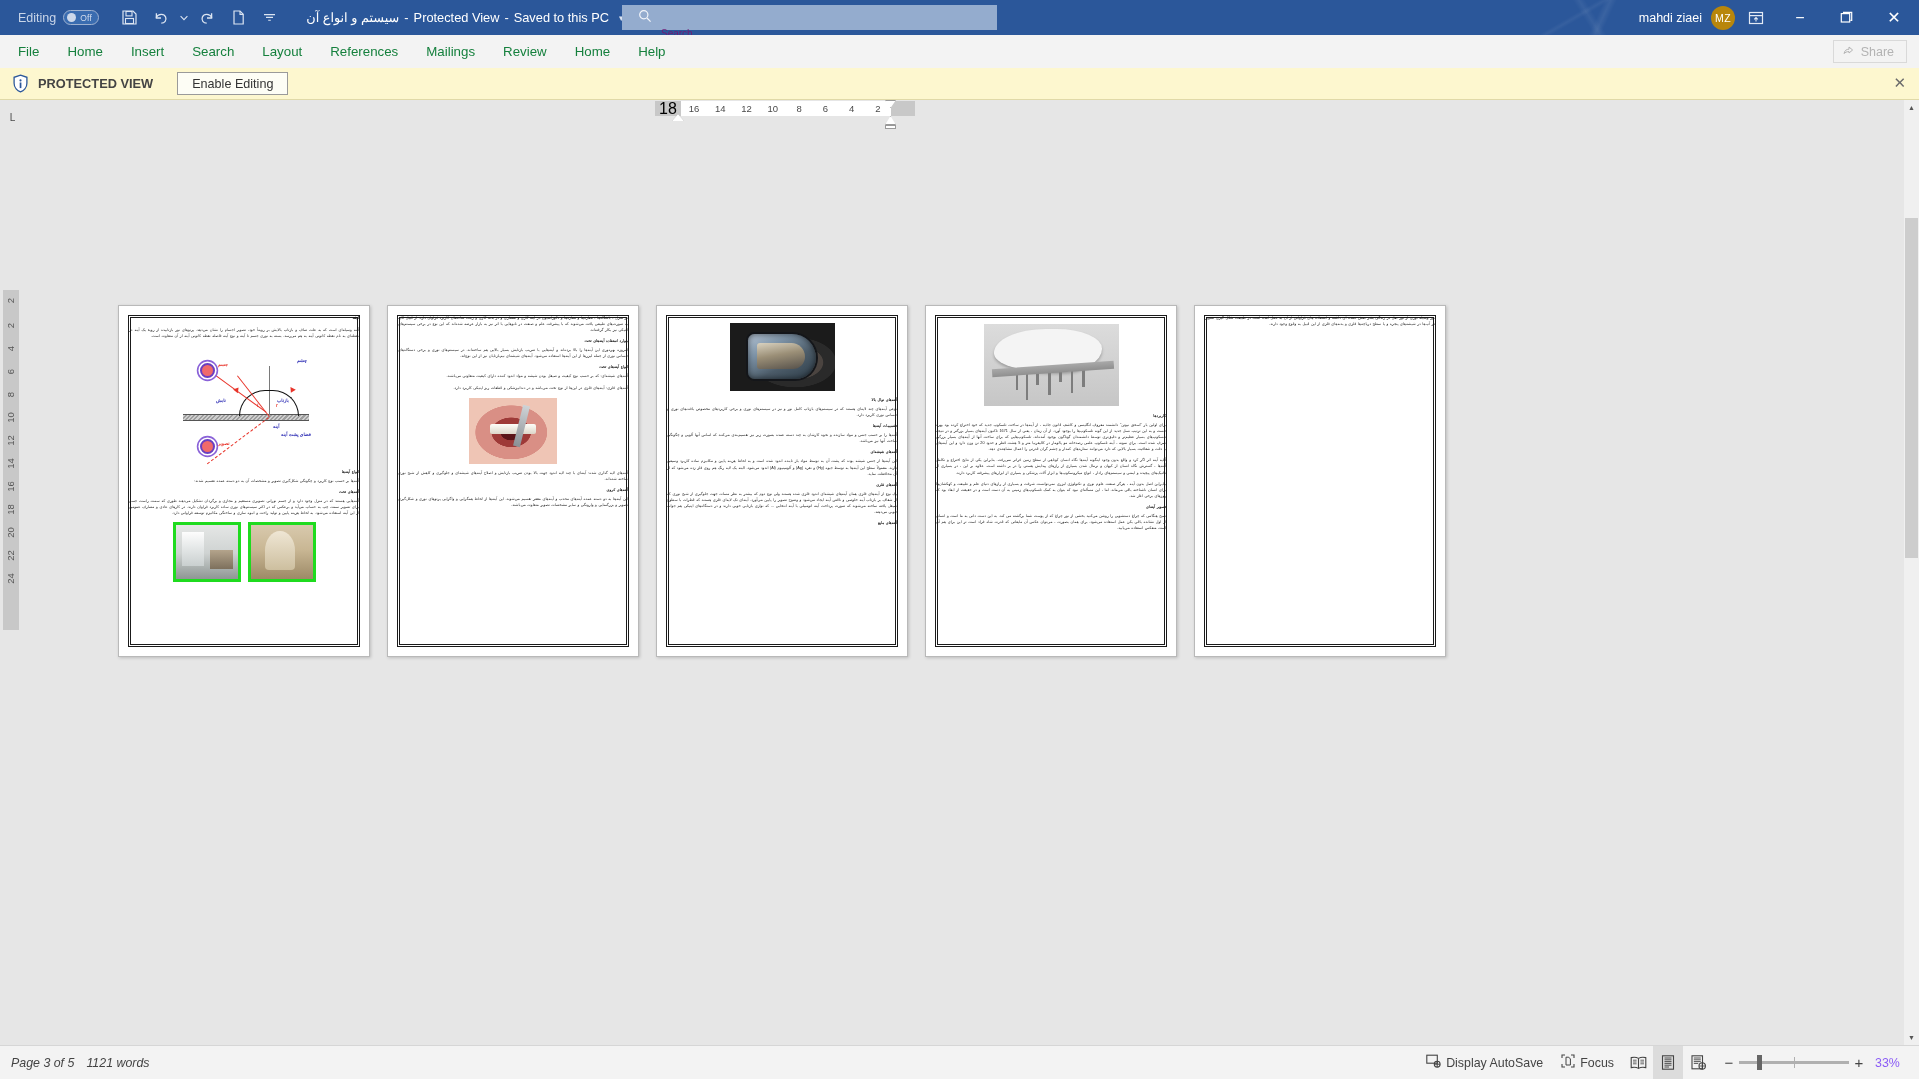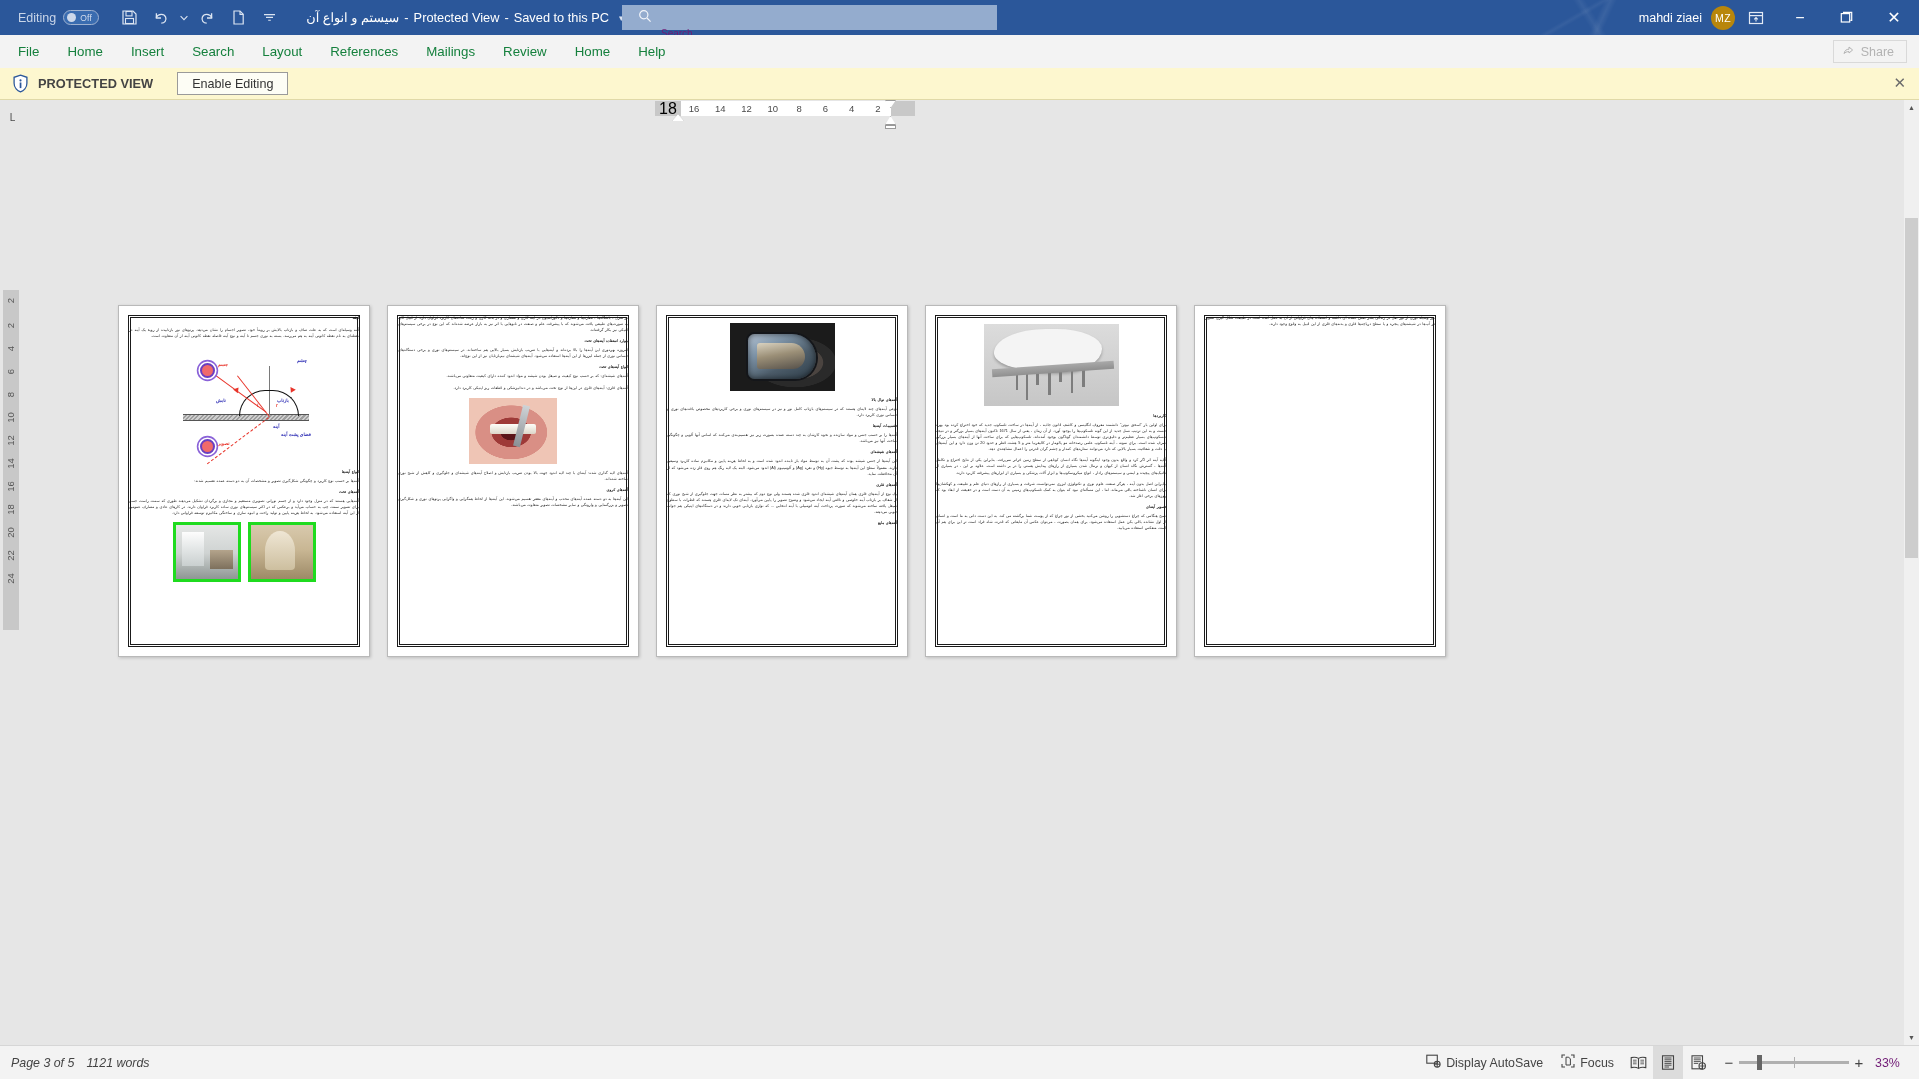--- a/index.html
+++ b/index.html
@@ -363,21 +363,21 @@
   }
   .zoom-track::after{
     content:""; position:absolute; left:50%; top:-4px; width:1px; height:11px;
     background:#b0b0b0;
   }
   .zoom-thumb {
     position: absolute; left: 18px; top: -6px;
     width: 5px; height: 15px; background: #666666;
   }
   .zoom-pct {
-    font-size: 12.4px; color: #701a75; width: 44px; text-align: center;
+    font-size: 12.4px; color: #8b5cf6; width: 44px; text-align: center;
     padding-right: 26px;
   }
 
   
   .vscroll {
     position: absolute; right: 0; top: 100px; width: 15px; bottom: 34px;
     background: #f0f0f0;
   }
   .vscroll-thumb {
     position: absolute; left: 1px; top: 118px; width: 13px; height: 340px;

